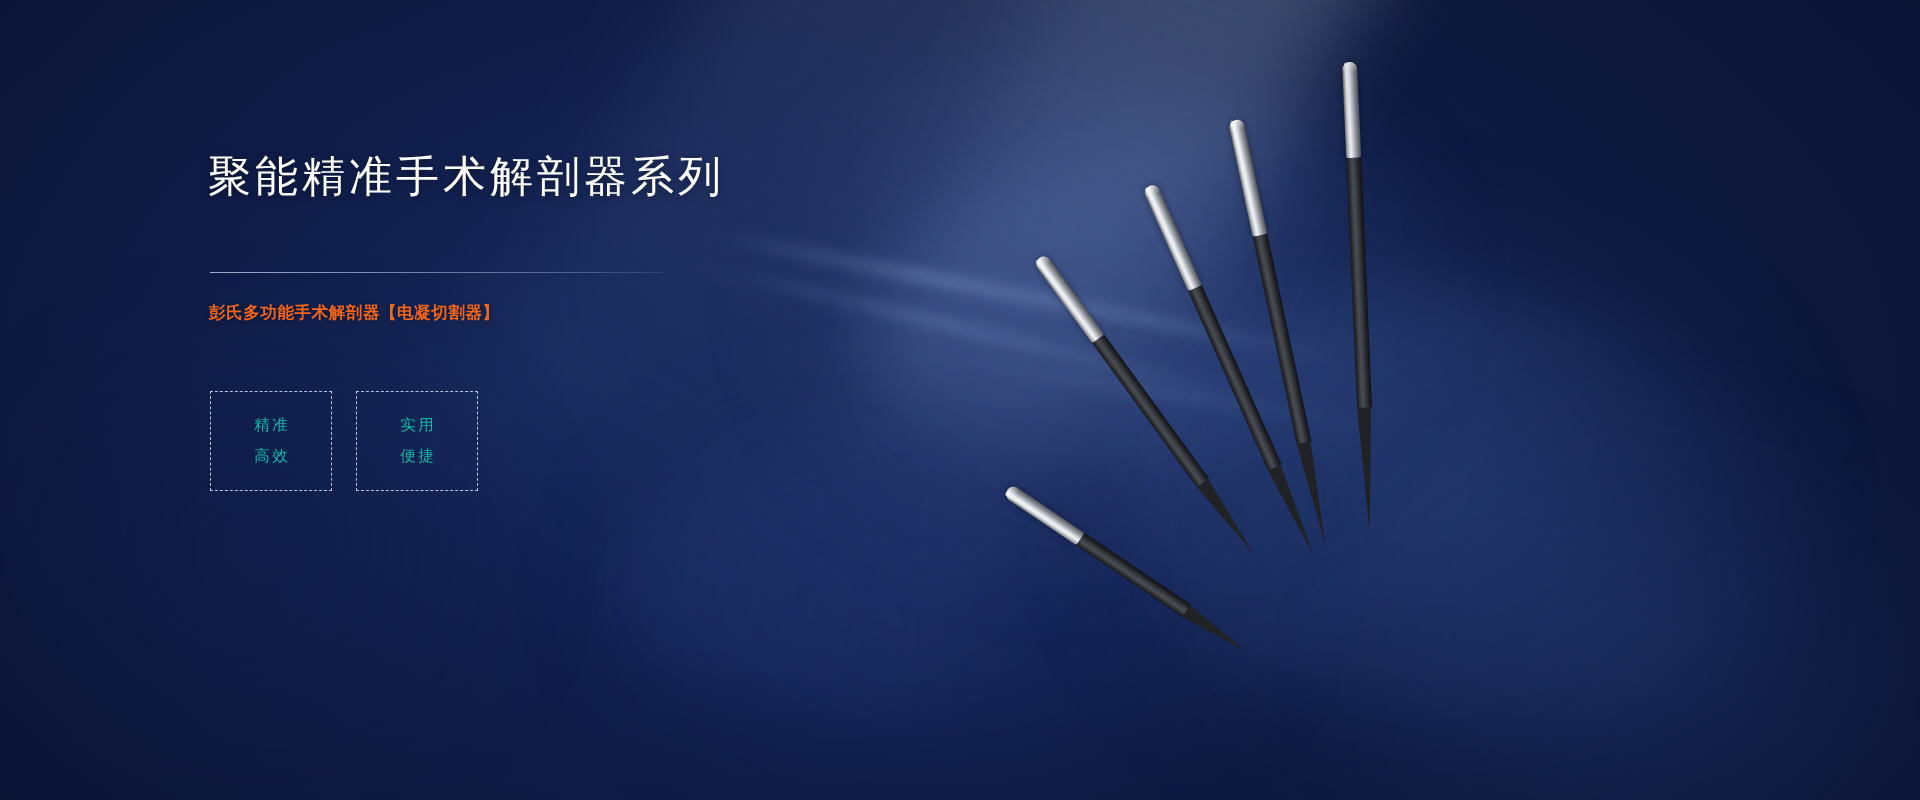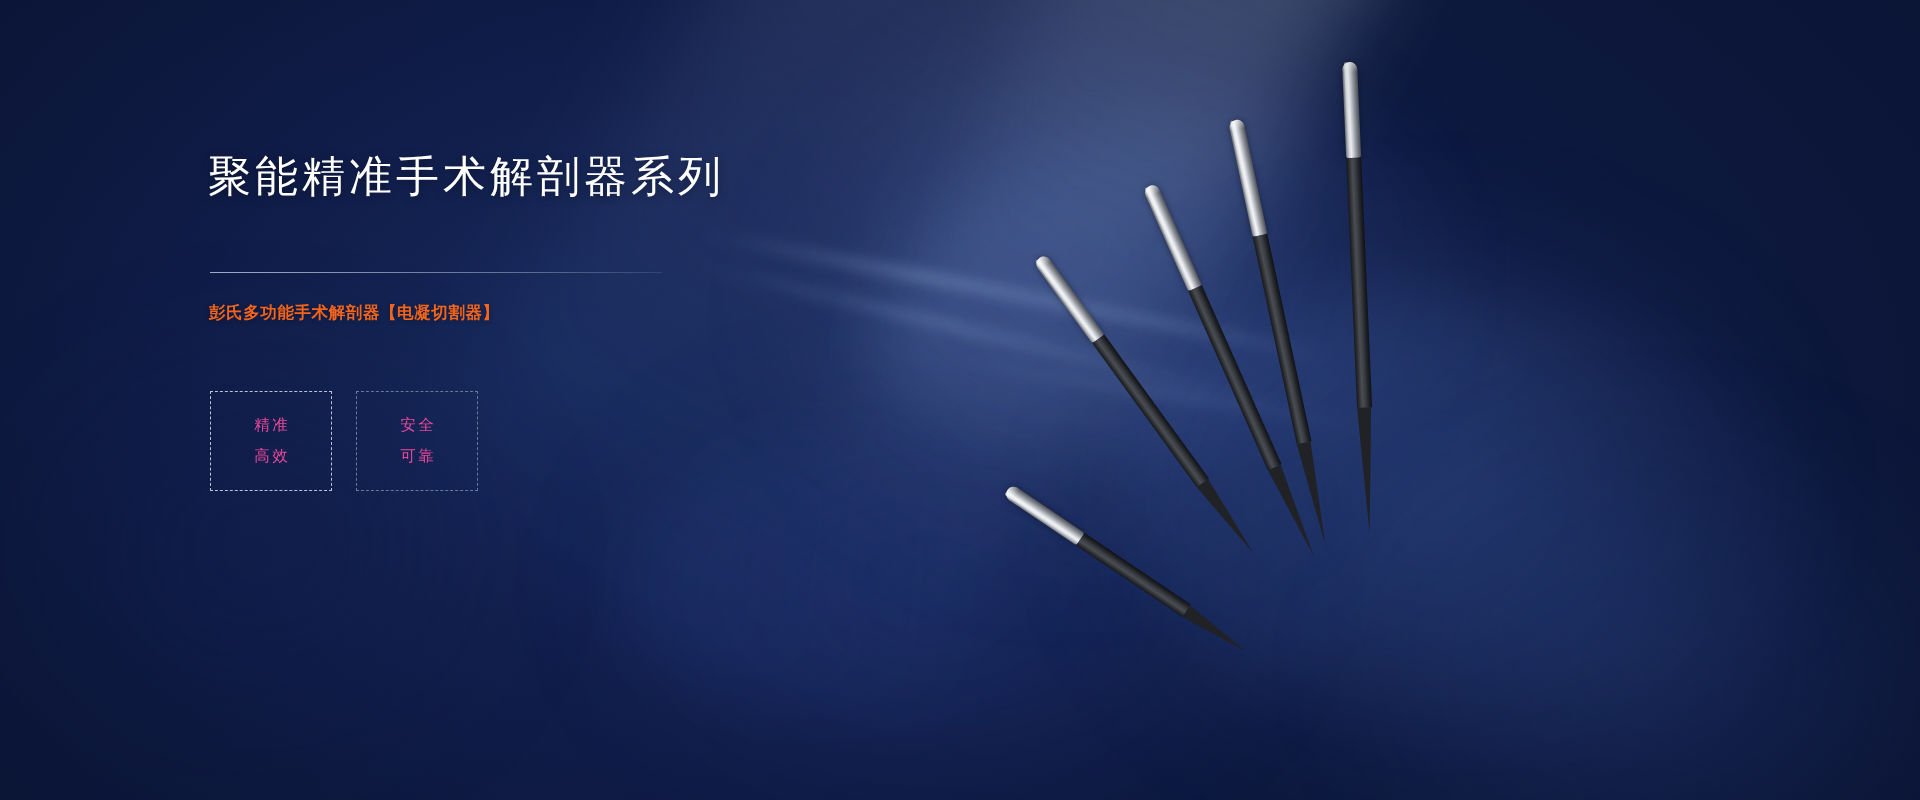--- a/index.html
+++ b/index.html
@@ -223,21 +223,21 @@
     display:flex;
     flex-direction:column;
     align-items:center;
     justify-content:center;
     gap:10px;
   }
   .feature-box.muted { border-color:#67799c; }
   .feature-line {
     font-size:15.5px;
     letter-spacing:2.5px;
-    color:#ec4899;
+    color:#14b8a6;
     font-weight:400;
     text-indent:2.5px;
   }
 </style>
 </head>
 <body>
 
 <div class="banner">
 
   <div class="bg-base"></div>
@@ -309,22 +309,22 @@
 
     <div class="subtitle">彭氏多功能手术解剖器【电凝切割器】</div>
 
     <div class="features">
 
       <div class="feature-box">
         <div class="feature-line">精准</div>
         <div class="feature-line">高效</div>
       </div>
 
-
-      <div class="feature-box muted">
-        <div class="feature-line">安全</div>
-        <div class="feature-line">可靠</div>
+      <div class="feature-box">
+        <div class="feature-line">实用</div>
+        <div class="feature-line">便捷</div>
       </div>
 
+
     </div>
   </div>
 
 </div>
 
 </body></html>

